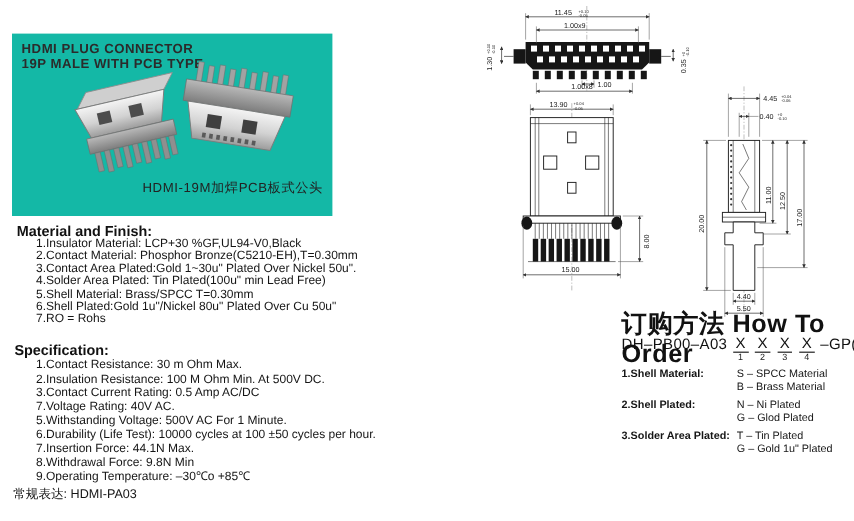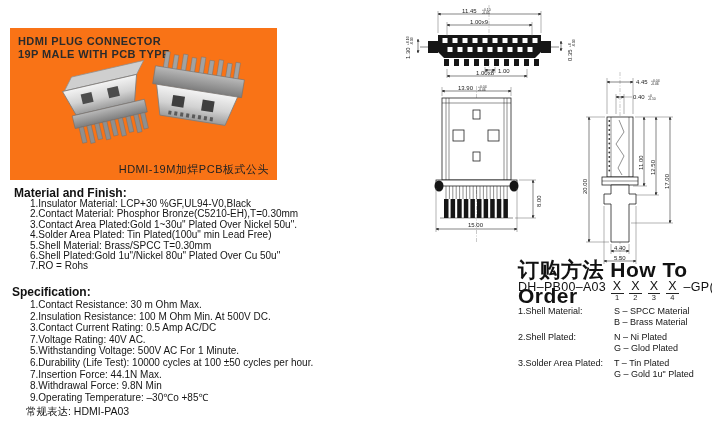--- a/index.html
+++ b/index.html
@@ -1,37 +1,37 @@
 <!DOCTYPE html>
 <html><head>
 <meta charset="utf-8">
 <style>
   html,body{margin:0;padding:0;background:#fff;}
   .page{position:relative;width:712px;height:434px;background:#ffffff;overflow:hidden;
         font-family:"Liberation Sans",sans-serif;color:#1a1a1a;}
   .abs{position:absolute;}
   
-  .photo-box{left:10px;top:28px;width:267px;height:152px;background:#f97316;}
+  .photo-box{left:10px;top:28px;width:267px;height:152px;background:#14b8a6;}
   .photo-title{left:8px;top:7px;font-size:11px;font-weight:bold;color:#2b2b2b;line-height:13px;letter-spacing:.4px;}
-  .photo-caption{right:8px;bottom:3px;font-size:11px;color:#222;letter-spacing:.5px;padding-left:37px;}
+  .photo-caption{right:8px;bottom:16px;font-size:11px;color:#222;letter-spacing:.5px;padding-left:37px;}
   
   .sec-heading{font-size:12px;font-weight:bold;color:#111;}
   .tlist{font-size:10px;color:#151515;}
   .mat-list{left:30px;top:199px;width:350px;line-height:10.4px;}
   .spec-list{left:30px;top:299px;width:360px;line-height:11.6px;}
-  .footer-line{left:26px;top:405px;font-size:10.5px;color:#151515;}
+  .footer-line{left:11px;top:405px;font-size:10.5px;color:#151515;}
   
   .order-heading{left:518px;top:256px;font-size:21px;font-weight:bold;color:#111;letter-spacing:.5px;}
   .order-code{left:518px;top:280px;font-size:12.5px;color:#111;letter-spacing:.3px;white-space:nowrap;}
   .xcol{display:inline-flex;flex-direction:column;align-items:center;margin:0 1px;vertical-align:top;}
   .xch{border-bottom:1px solid #222;padding:0 2px;line-height:13px;}
   .xd{font-size:7.5px;line-height:8px;color:#222;}
   .order-items{left:518px;top:306px;width:194px;font-size:9px;color:#151515;}
   .order-item{display:flex;margin-bottom:4px;}
-  .oi-label{width:96px;flex:none;}
+  .oi-label{width:96px;flex:none;font-weight:bold;}
   .oi-opts{line-height:11px;}
   
   svg{overflow:visible;}
   .dl{stroke:#333;stroke-width:.6;fill:none;}
   .ext{stroke:#555;stroke-width:.45;fill:none;}
   .cl{stroke:#777;stroke-width:.4;stroke-dasharray:4 1.5 1 1.5;fill:none;}
   .ol{stroke:#222;stroke-width:.8;fill:#fff;}
   .thin{stroke:#222;stroke-width:.5;fill:none;}
   .dk{fill:#161616;stroke:none;}
   .dt{font-size:6px;fill:#1d1d1d;}

